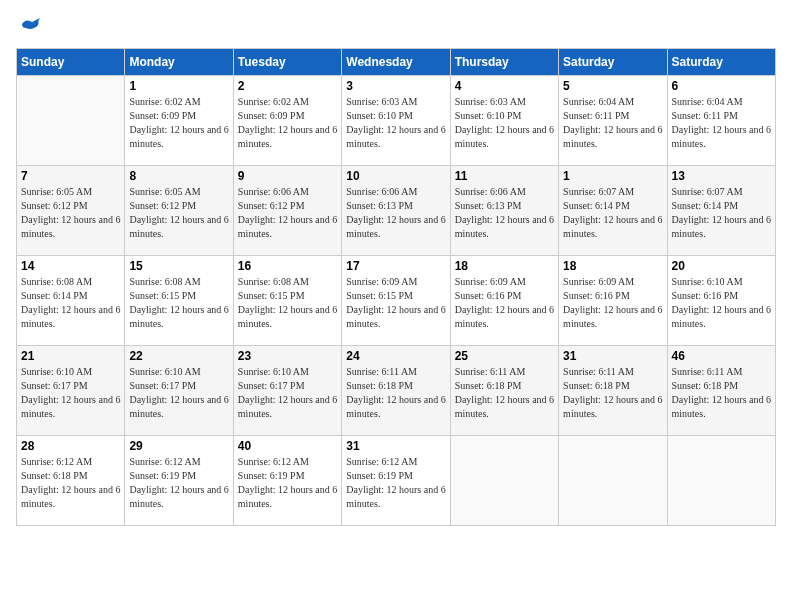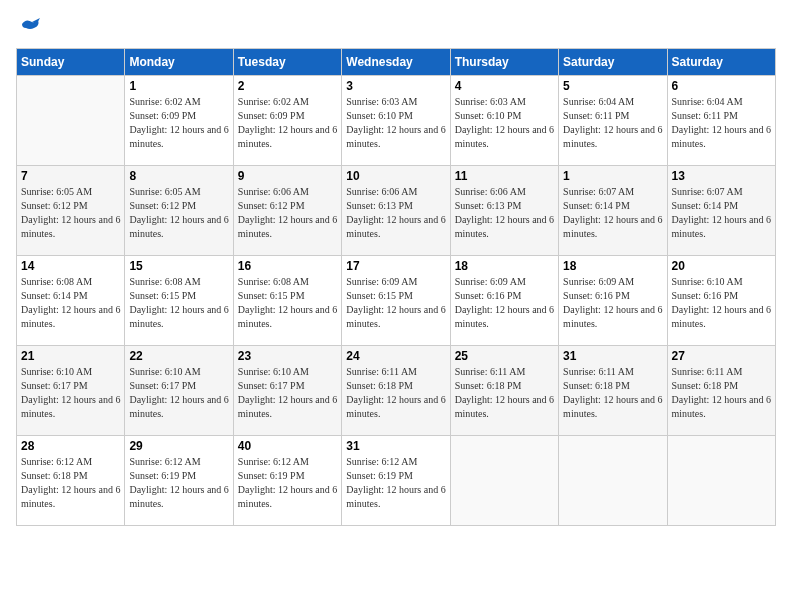--- a/index.html
+++ b/index.html
@@ -229,21 +229,21 @@
         </td>
         <td>
           <span class="day-number">25</span>
           <div class="day-info">Sunrise: 6:11 AM<br>Sunset: 6:18 PM<br>Daylight: 12 hours and 6 minutes.</div>
         </td>
         <td>
           <span class="day-number">31</span>
           <div class="day-info">Sunrise: 6:11 AM<br>Sunset: 6:18 PM<br>Daylight: 12 hours and 6 minutes.</div>
         </td>
         <td>
-          <span class="day-number">27</span>
+          <span class="day-number">46</span>
           <div class="day-info">Sunrise: 6:11 AM<br>Sunset: 6:18 PM<br>Daylight: 12 hours and 6 minutes.</div>
         </td>
       </tr>
       <tr>
         <td>
           <span class="day-number">28</span>
           <div class="day-info">Sunrise: 6:12 AM<br>Sunset: 6:18 PM<br>Daylight: 12 hours and 6 minutes.</div>
         </td>
         <td>
           <span class="day-number">29</span>

